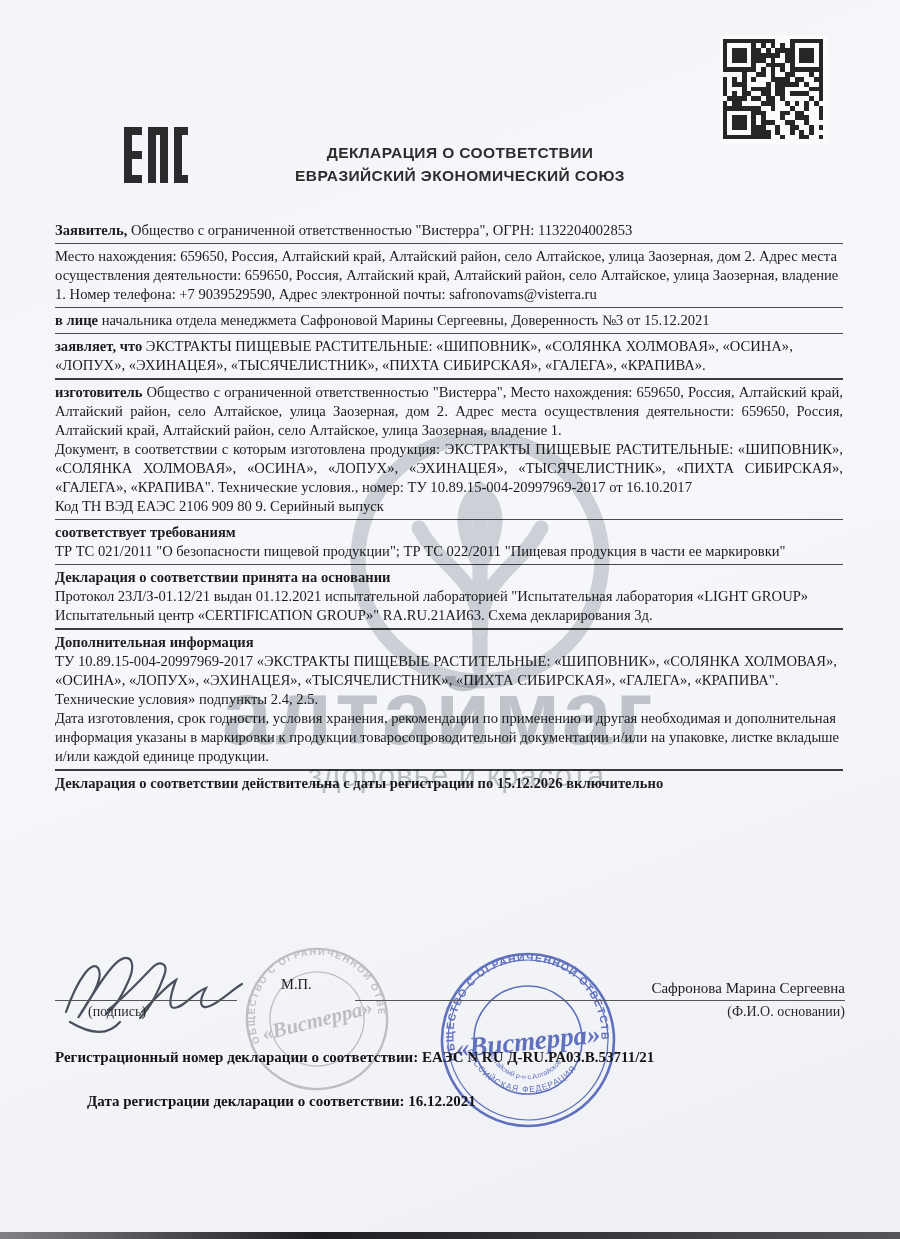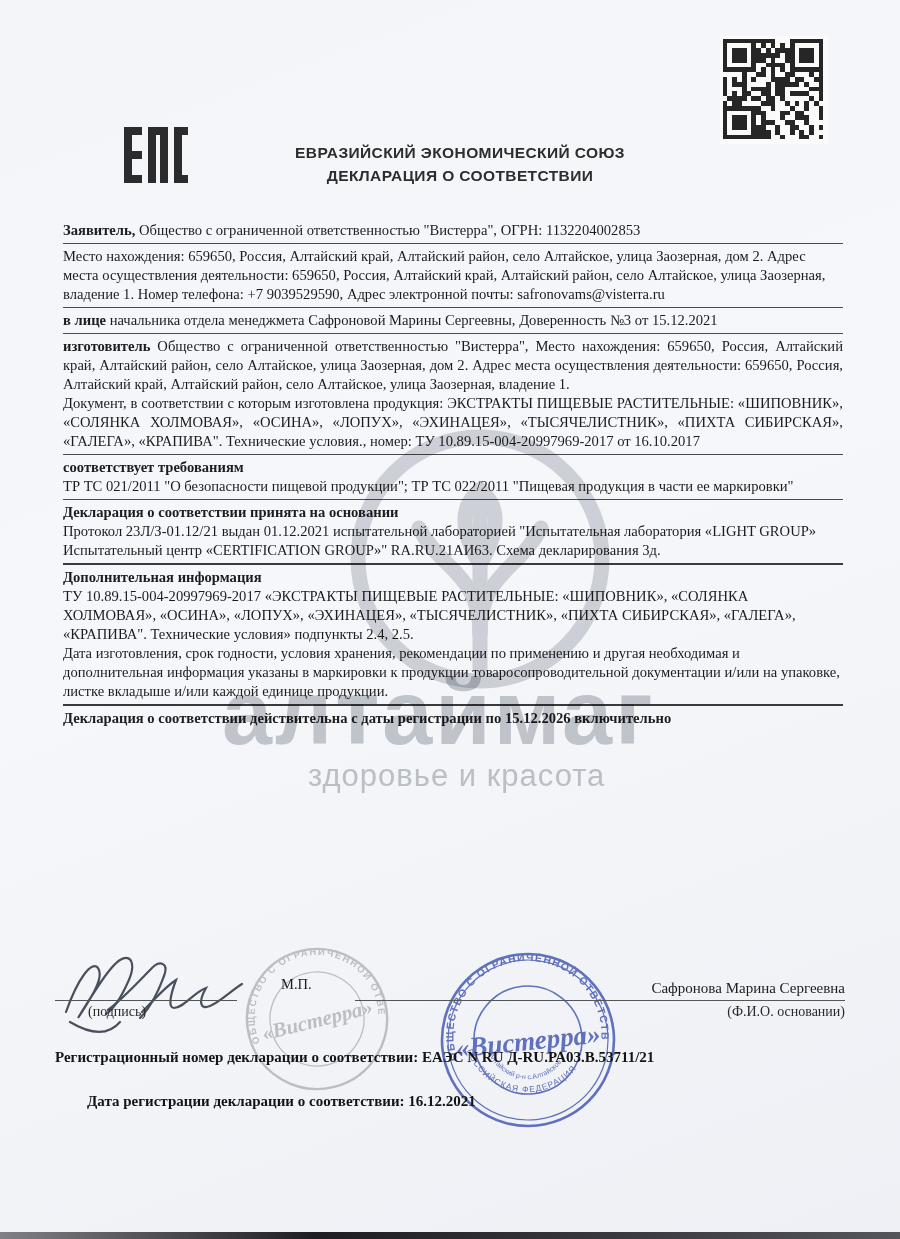--- a/index.html
+++ b/index.html
@@ -11,21 +11,21 @@
   .abs{position:absolute;}
   
   #eac-logo{left:124px;top:126px;width:64px;height:58px;}
   #title-block{left:230px;top:141px;width:460px;text-align:center;
     font-family:"Liberation Sans","DejaVu Sans",sans-serif;font-weight:bold;
     font-size:15.5px;line-height:23px;color:#2d2d2d;letter-spacing:.4px;}
   #qr-box{left:720px;top:36px;width:108px;height:108px;background:#fbfbfc;}
   
   #content{left:55px;top:221px;width:788px;font-size:14.6px;line-height:19px;}
   #content p{margin:0;}
-  .row{padding-bottom:3px;margin-bottom:3px;border-bottom:1px solid #4a4a4c;margin-left:8px;}
+  .row{padding-bottom:3px;margin-bottom:3px;border-bottom:1px solid #4a4a4c;}
   .row.thick{border-bottom-width:2px;border-bottom-color:#3a3a3c;}
   .row.noline{border-bottom:none;}
   .b{font-weight:bold;}
   .just{text-align:justify;}
   
   .sigline{border-top:1px solid #555;height:0;}
   .cap{font-size:14px;color:#2a2a2c;}
   .ctr{text-align:right;}
   #signer-name{left:355px;top:980px;width:490px;font-size:15px;}
   #fio-caption{left:355px;top:1004px;width:490px;}
@@ -54,22 +54,22 @@
       <rect x="8" y="48" width="10" height="8"></rect>
     <rect x="24" y="0" width="8" height="56"></rect>
       <rect x="24" y="0" width="20" height="8"></rect>
     <rect x="36" y="0" width="8" height="56"></rect>
     <rect x="50" y="0" width="8" height="56"></rect>
       <rect x="50" y="0" width="14" height="8"></rect>
     <rect x="50" y="48" width="14" height="8"></rect>
   </svg>
 
   <div id="title-block" class="abs">
+    <div>ДЕКЛАРАЦИЯ О СООТВЕТСТВИИ</div>
     <div>ЕВРАЗИЙСКИЙ ЭКОНОМИЧЕСКИЙ СОЮЗ</div>
-    <div>ДЕКЛАРАЦИЯ О СООТВЕТСТВИИ</div>
   </div>
 
   <div id="qr-box" class="abs">
     <svg id="qr-svg" width="108" height="108" fill="#262626" shape-rendering="crispEdges" aria-hidden="true">
         <rect x="36.1" y="2.5" width="4.8" height="4.8"></rect>
         <rect x="40.9" y="2.5" width="4.8" height="4.8"></rect>
         <rect x="45.7" y="2.5" width="4.8" height="4.8"></rect>
         <rect x="50.5" y="2.5" width="4.8" height="4.8"></rect>
         <rect x="40.9" y="7.3" width="4.8" height="4.8"></rect>
         <rect x="50.5" y="7.3" width="4.8" height="4.8"></rect>
@@ -239,25 +239,30 @@
 
     <div class="row">
       <p>Место нахождения: 659650, Россия, Алтайский край, Алтайский район, село Алтайское, улица Заозерная, дом 2. Адрес места осуществления деятельности: 659650, Россия, Алтайский край, Алтайский район, село Алтайское, улица Заозерная, владение 1. Номер телефона: +7 9039529590, Адрес электронной почты: safronovams@visterra.ru</p>
     </div>
 
     <div class="row">
       <p><span class="b">в лице</span>
       <span>начальника отдела менеджмета Сафроновой Марины Сергеевны, Доверенность №3 от 15.12.2021</span></p>
     </div>
 
+    <div class="row thick">
+      <p><span class="b">заявляет, что</span>
+      <span>ЭКСТРАКТЫ ПИЩЕВЫЕ РАСТИТЕЛЬНЫЕ: «ШИПОВНИК», «СОЛЯНКА ХОЛМОВАЯ», «ОСИНА», «ЛОПУХ», «ЭХИНАЦЕЯ», «ТЫСЯЧЕЛИСТНИК», «ПИХТА СИБИРСКАЯ», «ГАЛЕГА», «КРАПИВА».</span></p>
+    </div>
 
     <div class="row">
       <p class="just"><span class="b">изготовитель</span>
       <span>Общество с ограниченной ответственностью "Вистерра", Место нахождения: 659650, Россия, Алтайский край, Алтайский район, село Алтайское, улица Заозерная, дом 2. Адрес места осуществления деятельности: 659650, Россия, Алтайский край, Алтайский район, село Алтайское, улица Заозерная, владение 1.</span></p>
       <p class="just">Документ, в соответствии с которым изготовлена продукция: ЭКСТРАКТЫ ПИЩЕВЫЕ РАСТИТЕЛЬНЫЕ: «ШИПОВНИК», «СОЛЯНКА ХОЛМОВАЯ», «ОСИНА», «ЛОПУХ», «ЭХИНАЦЕЯ», «ТЫСЯЧЕЛИСТНИК», «ПИХТА СИБИРСКАЯ», «ГАЛЕГА», «КРАПИВА". Технические условия., номер: ТУ 10.89.15-004-20997969-2017 от 16.10.2017</p>
+      <p>Код ТН ВЭД ЕАЭС 2106 909 80 9.  Серийный выпуск</p>
     </div>
 
     <div class="row">
       <p class="b">соответствует требованиям</p>
       <p>ТР ТС 021/2011 "О безопасности пищевой продукции"; ТР ТС 022/2011 "Пищевая продукция в части ее маркировки"</p>
     </div>
 
     <div class="row thick">
       <p class="b">Декларация о соответствии принята на основании</p>
       <p>Протокол 23Л/З-01.12/21 выдан 01.12.2021  испытательной лабораторией "Испытательная лаборатория «LIGHT GROUP»  Испытательный центр «CERTIFICATION GROUP»" RA.RU.21АИ63. Схема декларирования 3д.</p>

